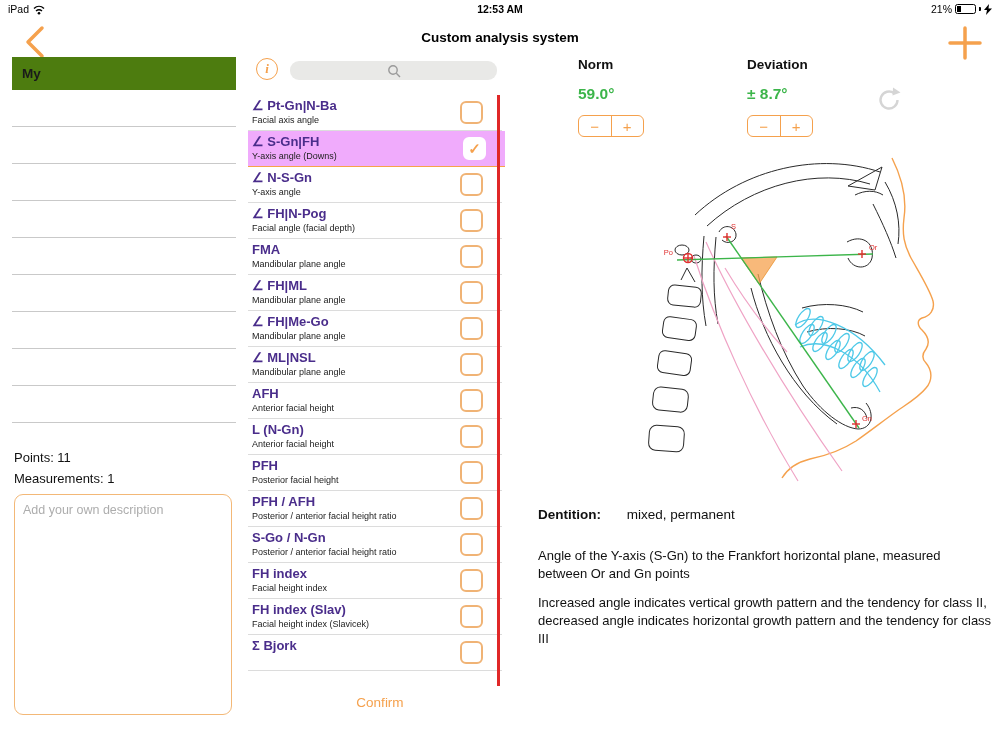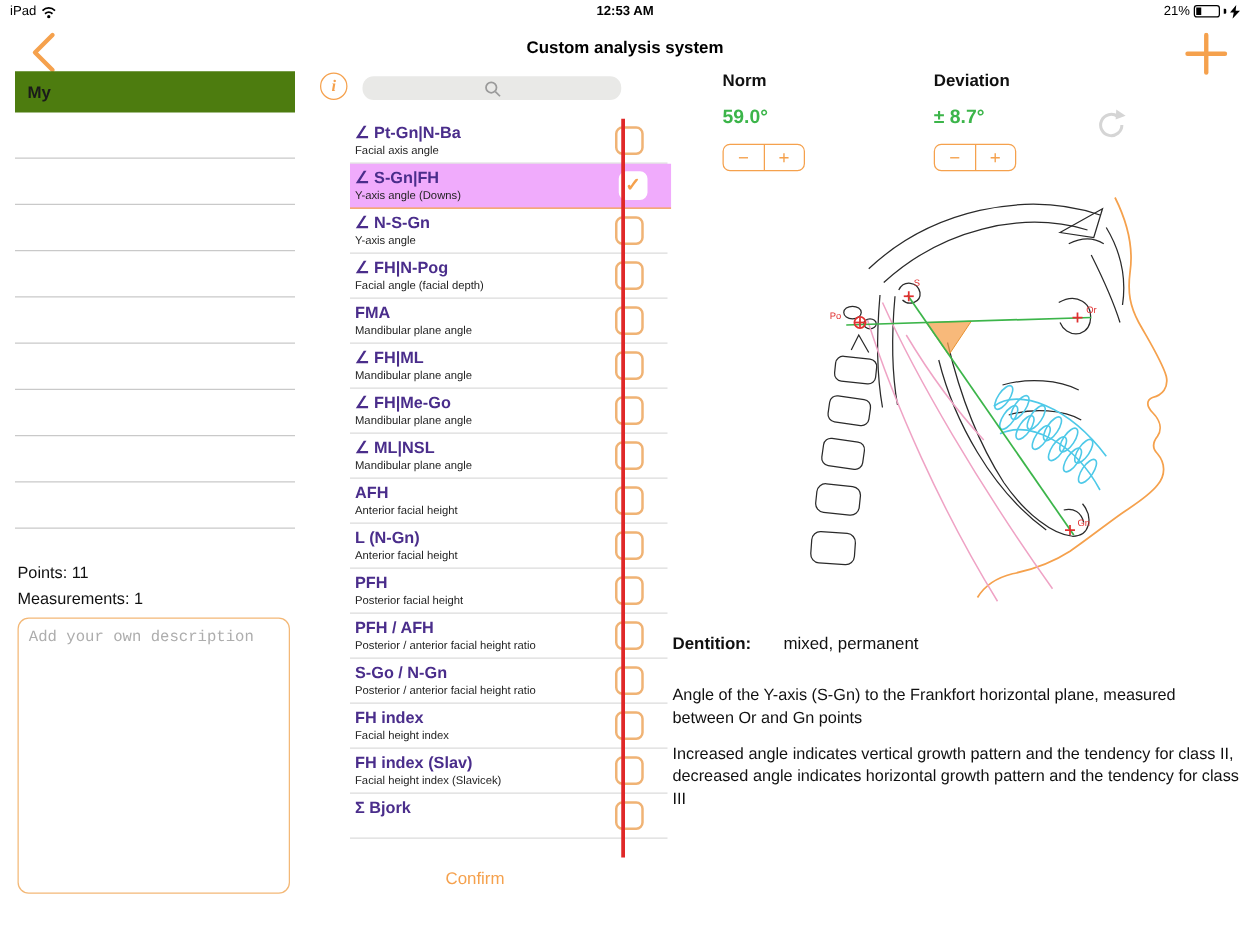--- a/index.html
+++ b/index.html
@@ -19,30 +19,30 @@
   .page-title { position:absolute; top:30px; left:0; width:100%; text-align:center; font-size:13.5px; font-weight:bold; color:#000; }
   .back-btn { position:absolute; left:22px; top:24px; width:26px; height:36px; cursor:pointer; }
   .add-btn { position:absolute; right:18px; top:26px; width:34px; height:34px; cursor:pointer; }
 
   
   .sidebar { position:absolute; left:12px; top:57px; width:224px; height:680px; }
   .sidebar-header { height:33px; line-height:33px; background:#4d7c0f; font-size:13.5px; font-weight:bold; padding-left:10px; color:#1a1a1a; }
   .side-row { height:37px; border-bottom:1px solid #C9C9C9; }
   .sidebar-points { position:absolute; top:393px; left:2px; font-size:13px; color:#111; }
   .sidebar-meas { position:absolute; top:414px; left:2px; font-size:13px; color:#111; }
-  .desc-box { position:absolute; top:437px; left:2px; width:218px; height:221px; border:1px solid #F3B877; border-radius:9px; padding:8px; font-size:12.5px; font-family:Liberation Mono, monospace; resize:none; color:#333; outline:none; }
+  .desc-box { position:absolute; top:437px; left:2px; width:218px; height:221px; border:1px solid #F3B877; border-radius:9px; padding:8px; font-size:12.5px; font-family:Liberation Sans, sans-serif; resize:none; color:#333; outline:none; }
   .desc-box::placeholder { color:#ADADAD; }
 
   
   .middle { position:absolute; left:248px; top:57px; width:264px; height:660px; }
   .mid-top { position:relative; height:32px; }
   .info-btn { position:absolute; left:8px; top:1px; width:22px; height:22px; border:1.5px solid #F5A14D; border-radius:50%; color:#F5A14D; font-family:"Liberation Serif", serif; font-style:italic; font-weight:bold; font-size:13px; text-align:center; line-height:19px; cursor:pointer; }
   .search-field { position:absolute; left:42px; top:4px; width:207px; height:19px; background:#E9E9E7; border-radius:9px; display:flex; align-items:center; justify-content:center; cursor:text; }
 
-  .m-list { position:absolute; top:38px; left:0; width:257px; height:591px; overflow:hidden;margin-left:32px; }
+  .m-list { position:absolute; top:38px; left:0; width:257px; height:591px; overflow:hidden; }
   .m-row { position:relative; height:36px; width:254px; border-bottom:1px solid #DCDCDC; cursor:pointer; }
   .m-row.selected { background:#f0abfc; border-bottom-color:#F6A24A; width:257px; }
   .m-name { position:absolute; left:4px; top:3px; font-size:13px; font-weight:bold; color:#4A2D8B; white-space:nowrap; }
   .m-sub { position:absolute; left:4px; top:20px; font-size:9px; color:#222; white-space:nowrap; }
   .checkbox { position:absolute; right:19px; top:6px; width:23px; height:23px; border:2px solid #F0B375; border-radius:6px; background:#fff; text-align:center; line-height:20px; font-size:15px; font-weight:bold; color:#F5A14D; cursor:pointer; }
   .checkbox.checked { border-color:#fff; }
   .red-line { position:absolute; left:249px; top:38px; width:3px; height:591px; background:#E02828; z-index:5; }
 
   .confirm-btn { position:absolute; left:248px; top:695px; width:264px; text-align:center; font-size:13.5px; color:#F5A14D; cursor:pointer; background:none; border:none; font-family:"Liberation Sans", sans-serif; }
 

